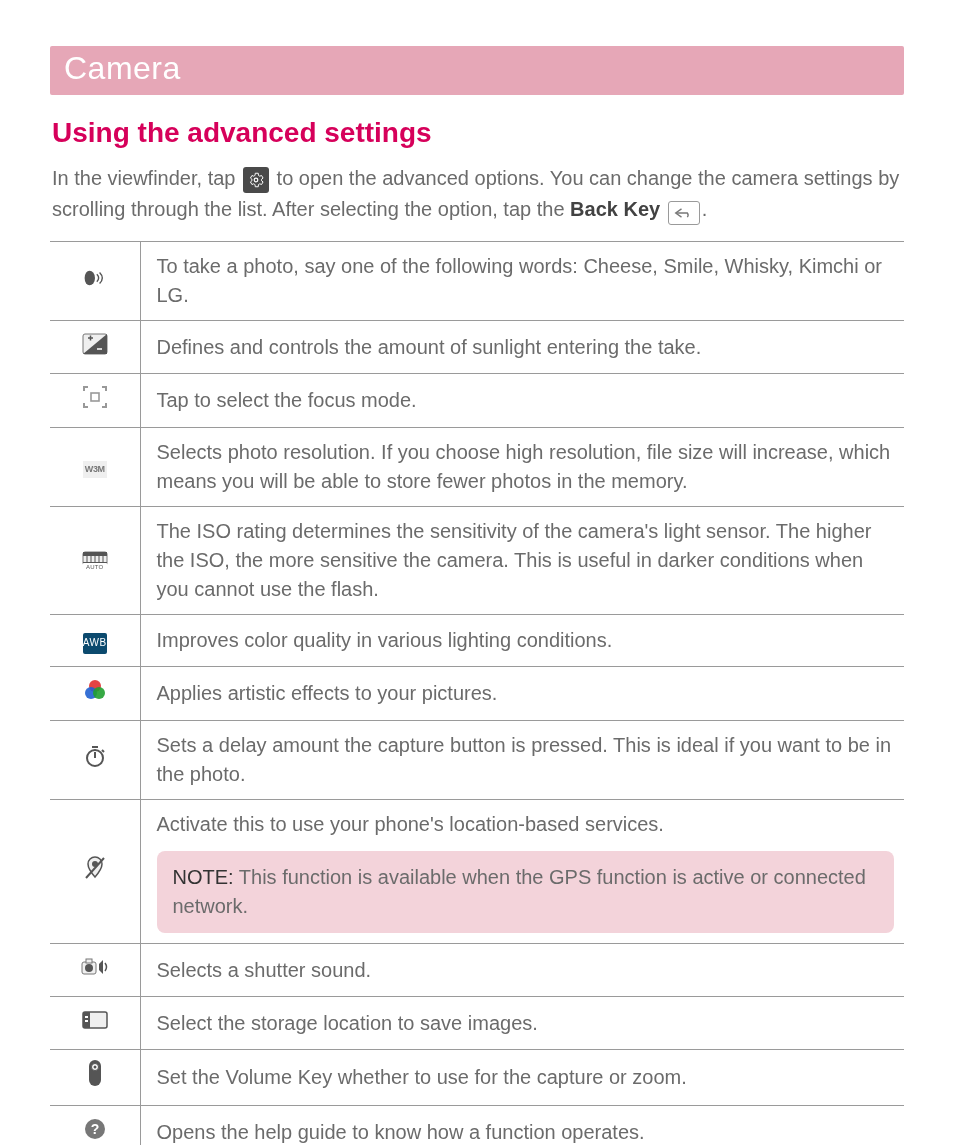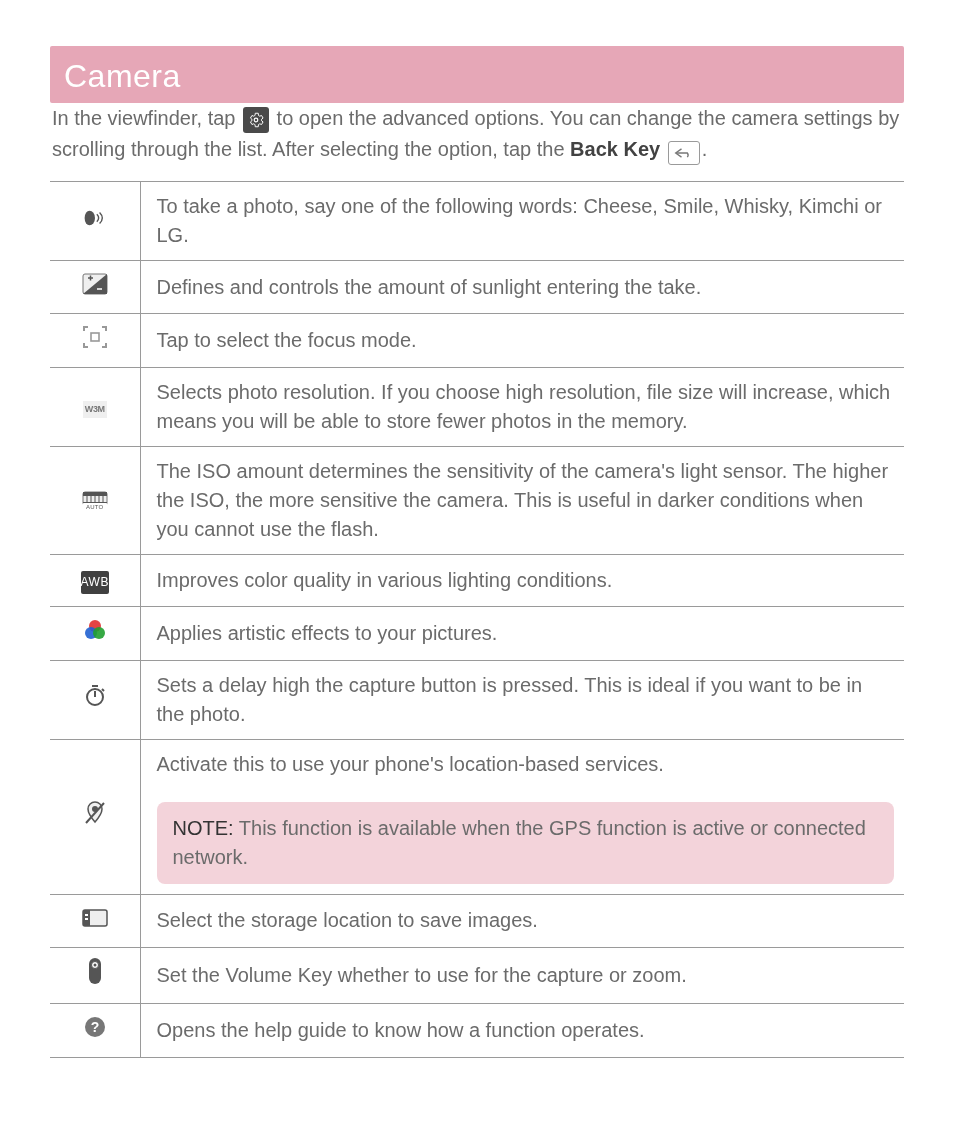--- a/index.html
+++ b/index.html
@@ -13,21 +13,21 @@
   .page {
     padding: 46px 50px 40px 50px;
     position: relative;
     min-height: 1045px;
   }
   .header-bar {
     background: #e6a7b7;
     color: #ffffff;
     font-size: 32px;
     font-weight: 300;
-    padding: 12px 14px 8px 14px;
+    padding: 4px 14px 8px 14px;
     letter-spacing: 0.5px;
     border-radius: 2px;
   }
   .section-title {
     color: #d6005a;
     font-size: 28px;
     font-weight: 600;
     margin: 22px 2px 14px 2px;
   }
   .intro {
@@ -94,21 +94,21 @@
     align-items: center;
     justify-content: center;
     width: 30px;
     height: 26px;
     color: #555;
   }
   .note-box {
     background: #f3d3da;
     border-radius: 8px;
     padding: 12px 16px;
-    margin-top: 23px;
+    margin-top: 12px;
     font-size: 20px;
   }
   .note-box b {
     color: #333;
   }
   
   .res-label {
     font-size: 9px;
     font-weight: 700;
     color: #777;
@@ -123,37 +123,38 @@
     background:#555;
     color:#fff;
     padding:2px 2px;
     border-radius:2px;
     position:relative;
     display:inline-block;
     width:26px;
     text-align:center;
   }
   .awb-box {
-    font-size:12px;
+    font-size:10px;
     letter-spacing:0.5px;
-    background:#404040;
+    background:#0c4a6e;
     color:#fff;
     padding:3px 0;
     border-radius:2px;
   }
 </style>
 </head>
 <body>
 
 <div class="page">
 
   <div class="header-bar">
     <span>Camera</span>
   </div>
 
+  <div class="section-title">Using the advanced settings</div>
 
   <p class="intro">
     <span>In the viewfinder, tap </span>
     <span class="icon-box">
       <svg width="18" height="18" viewBox="0 0 24 24" fill="none">
         <path d="M12 8a4 4 0 100 8 4 4 0 000-8z" fill="#fff"></path>
         <path d="M19.4 13a7.5 7.5 0 000-2l2-1.6-2-3.4-2.4.9a7.5 7.5 0 00-1.7-1L15 3h-4l-.3 2.9a7.5 7.5 0 00-1.7 1l-2.4-.9-2 3.4L6.6 11a7.5 7.5 0 000 2l-2 1.6 2 3.4 2.4-.9a7.5 7.5 0 001.7 1L11 21h4l.3-2.9a7.5 7.5 0 001.7-1l2.4.9 2-3.4-2-1.6z" stroke="#fff" stroke-width="1.3" fill="#4a4a4a"></path>
         <circle cx="12" cy="12" r="3.2" fill="#fff"></circle>
         <circle cx="12" cy="12" r="1.6" fill="#4a4a4a"></circle>
       </svg>
@@ -229,21 +230,21 @@
                   <line x1="5" y1="3" x2="5" y2="17"></line>
                   <line x1="9" y1="3" x2="9" y2="17"></line>
                   <line x1="13" y1="3" x2="13" y2="17"></line>
                   <line x1="17" y1="3" x2="17" y2="17"></line>
                   <line x1="21" y1="3" x2="21" y2="17"></line>
                 </g>
             </svg>
             <span class="iso-box" style="font-size:6px;background:#fff;color:#555;padding:0;">AUTO</span>
           </span>
         </td>
-        <td class="desc-cell">The ISO amount determines the sensitivity of the camera's light sensor. The higher the ISO, the more sensitive the camera. This is useful in darker conditions when you cannot use the flash.</td>
+        <td class="desc-cell">The ISO rating determines the sensitivity of the camera's light sensor. The higher the ISO, the more sensitive the camera. This is useful in darker conditions when you cannot use the flash.</td>
       </tr>
       <tr>
         <td class="icon-cell">
           <span class="tbl-icon">
             <span class="awb-box">AWB</span>
           </span>
         </td>
         <td class="desc-cell">Improves color quality in various lighting conditions.</td>
       </tr>
       <tr>
@@ -262,21 +263,21 @@
         <td class="icon-cell">
           <span class="tbl-icon">
             <svg width="24" height="24" viewBox="0 0 24 24">
               <circle cx="12" cy="13" r="8" fill="none" stroke="#555" stroke-width="2"></circle>
               <path d="M12 13 L12 7" stroke="#555" stroke-width="2"></path>
               <path d="M9 2 h6" stroke="#555" stroke-width="2"></path>
               <path d="M19 5 l2 2" stroke="#555" stroke-width="2"></path>
             </svg>
           </span>
         </td>
-        <td class="desc-cell">Sets a delay high the capture button is pressed. This is ideal if you want to be in the photo.</td>
+        <td class="desc-cell">Sets a delay amount the capture button is pressed. This is ideal if you want to be in the photo.</td>
       </tr>
       <tr>
         <td class="icon-cell">
           <span class="tbl-icon">
             <svg width="24" height="26" viewBox="0 0 24 26">
               <path d="M12 2 a7 7 0 0 1 7 7 c0 5 -7 13 -7 13 s-7 -8 -7 -13 a7 7 0 0 1 7 -7z" fill="#efefef" stroke="#555" stroke-width="1.5"></path>
               <circle cx="12" cy="9" r="3" fill="#555"></circle>
               <line x1="3" y1="23" x2="21" y2="3" stroke="#555" stroke-width="2"></line>
             </svg>
           </span>
@@ -284,20 +285,34 @@
         <td class="desc-cell">
           <span>Activate this to use your phone's location-based services.</span>
           <div class="note-box">
             <b>NOTE:</b><span> This function is available when the GPS function is active or connected network.</span>
           </div>
         </td>
       </tr>
       <tr>
         <td class="icon-cell">
           <span class="tbl-icon">
+            <svg width="28" height="22" viewBox="0 0 28 22">
+              <rect x="1" y="6" width="14" height="12" rx="2" fill="#efefef" stroke="#777"></rect>
+              <rect x="5" y="3" width="6" height="4" fill="#efefef" stroke="#777"></rect>
+              <circle cx="8" cy="12" r="4" fill="#555"></circle>
+              <path d="M18 8 L22 4 V18 L18 14 Z" fill="#555"></path>
+              <path d="M24 7 q3 4 0 8" stroke="#555" stroke-width="1.5" fill="none"></path>
+            </svg>
+          </span>
+        </td>
+        <td class="desc-cell">Selects a shutter sound.</td>
+      </tr>
+      <tr>
+        <td class="icon-cell">
+          <span class="tbl-icon">
             <svg width="26" height="22" viewBox="0 0 26 22">
               <rect x="1" y="3" width="24" height="16" rx="2" fill="#efefef" stroke="#555" stroke-width="1.5"></rect>
               <rect x="1" y="3" width="7" height="16" fill="#555"></rect>
               <rect x="3" y="7" width="3" height="2" fill="#fff"></rect>
               <rect x="3" y="11" width="3" height="2" fill="#fff"></rect>
             </svg>
           </span>
         </td>
         <td class="desc-cell">Select the storage location to save images.</td>
       </tr>

